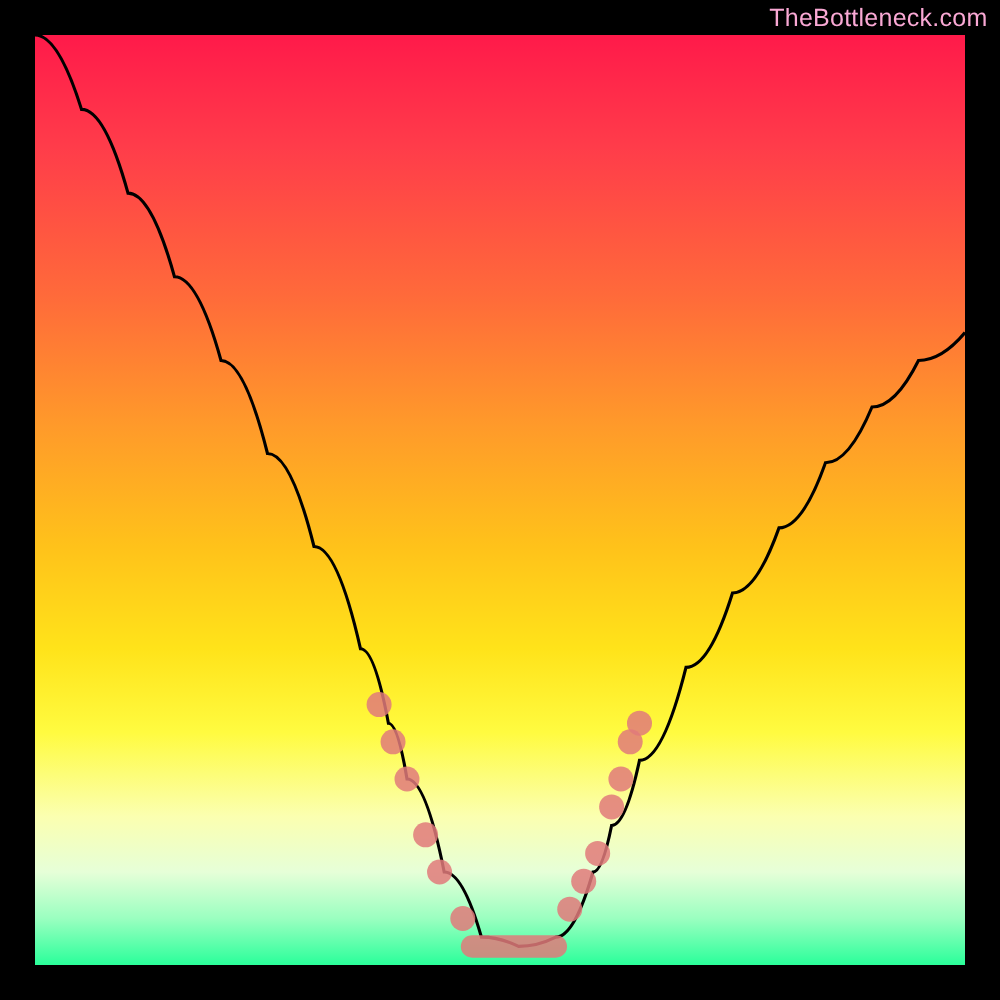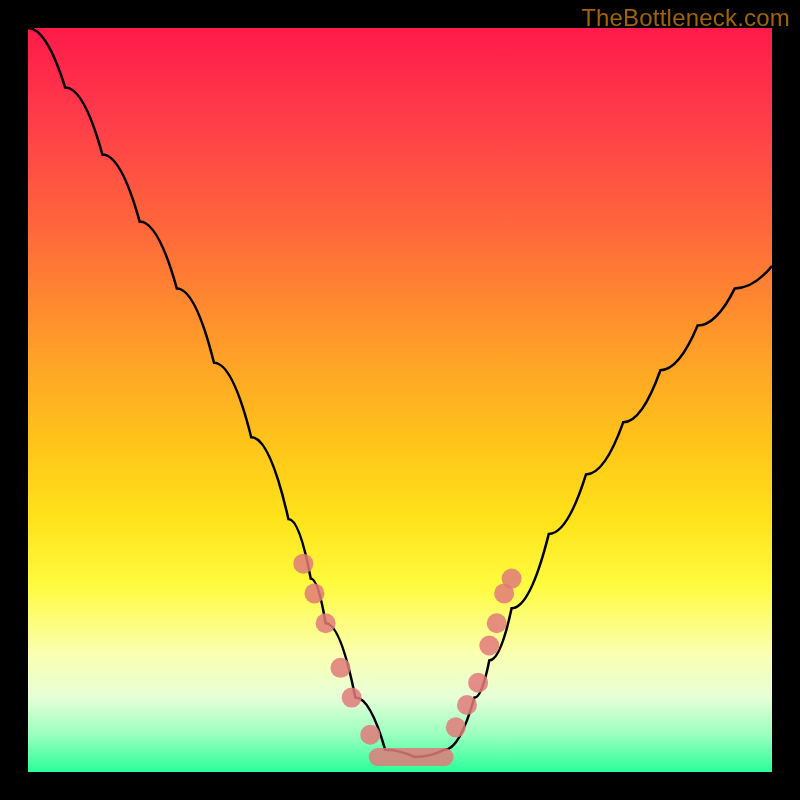--- a/index.html
+++ b/index.html
@@ -40,22 +40,22 @@
       #fffb40 75%,
       #fbffb0 84%,
       #e6ffd8 90%,
       #9affc0 95%,
       #2aff9a 100%);
   }
   .watermark {
     position: absolute;
     top: 4px;
     right: 10px;
-    color: #a16207;
-    font-size: 24px;
+    color: #f9a8d4;
+    font-size: 20px;
     font-weight: 500;
     letter-spacing: 0.2px;
     user-select: none;
   }
   svg.curve {
     position: absolute;
     left: 0; top: 0;
     width: 744px;
     height: 744px;
     overflow: visible;

